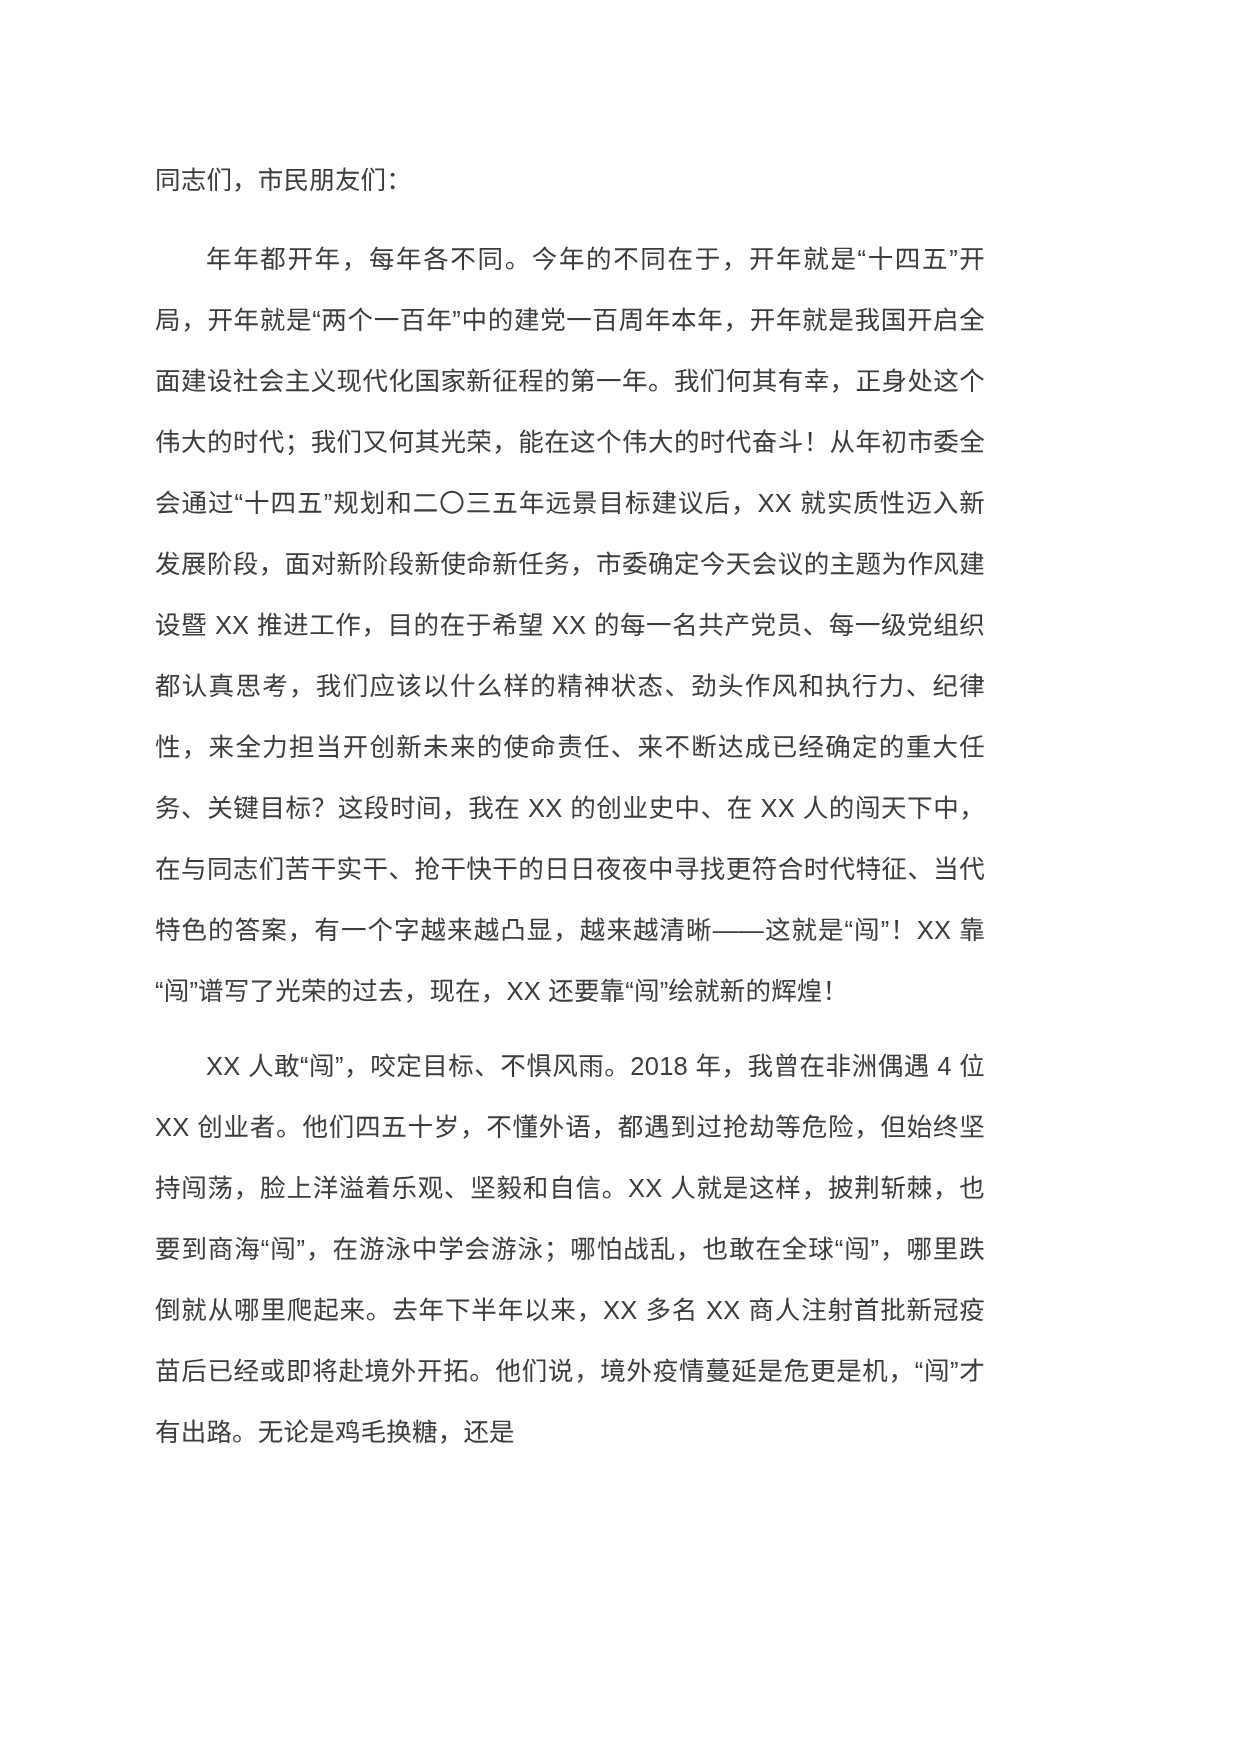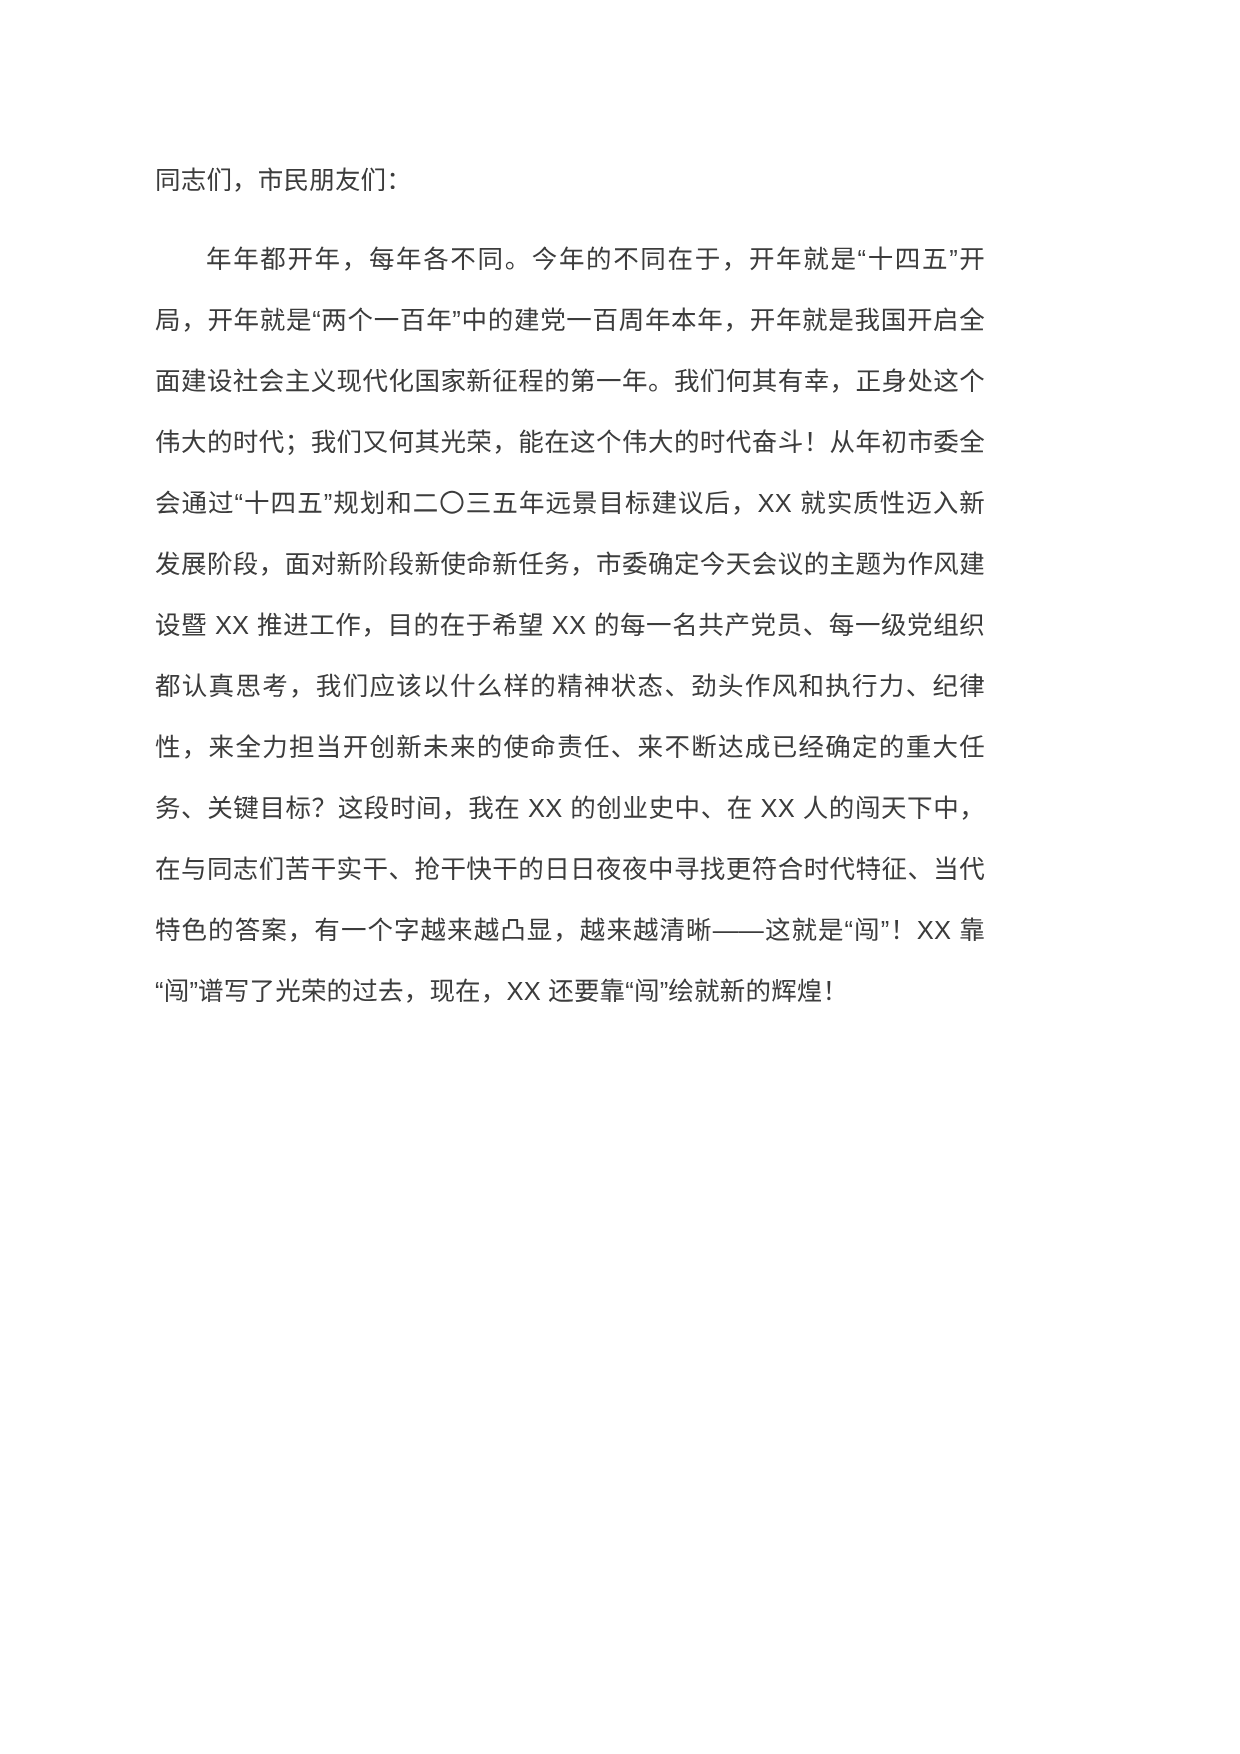--- a/index.html
+++ b/index.html
@@ -58,15 +58,16 @@
 <body>
 
 <div class="page">
   <div class="doc-body">
 
     <p class="para salutation">同志们，市民朋友们：</p>
 
 
     <p class="para indent spaced">年年都开年，每年各不同。今年的不同在于，开年就是“十四五”开局，开年就是“两个一百年”中的建党一百周年本年，开年就是我国开启全面建设社会主义现代化国家新征程的第一年。我们何其有幸，正身处这个伟大的时代；我们又何其光荣，能在这个伟大的时代奋斗！从年初市委全会通过“十四五”规划和二〇三五年远景目标建议后，XX 就实质性迈入新发展阶段，面对新阶段新使命新任务，市委确定今天会议的主题为作风建设暨 XX 推进工作，目的在于希望 XX 的每一名共产党员、每一级党组织都认真思考，我们应该以什么样的精神状态、劲头作风和执行力、纪律性，来全力担当开创新未来的使命责任、来不断达成已经确定的重大任务、关键目标？这段时间，我在 XX 的创业史中、在 XX 人的闯天下中，在与同志们苦干实干、抢干快干的日日夜夜中寻找更符合时代特征、当代特色的答案，有一个字越来越凸显，越来越清晰——这就是“闯”！XX 靠“闯”谱写了光荣的过去，现在，XX 还要靠“闯”绘就新的辉煌！</p>
 
+    <p class="para indent">XX 人敢“闯”，咬定目标、不惧风雨。2018 年，我曾在非洲偶遇 4 位 XX 创业者。他们四五十岁，不懂外语，都遇到过抢劫等危险，但始终坚持闯荡，脸上洋溢着乐观、坚毅和自信。XX 人就是这样，披荆斩棘，也要到商海“闯”，在游泳中学会游泳；哪怕战乱，也敢在全球“闯”，哪里跌倒就从哪里爬起来。去年下半年以来，XX 多名 XX 商人注射首批新冠疫苗后已经或即将赴境外开拓。他们说，境外疫情蔓延是危更是机，“闯”才有出路。无论是鸡毛换糖，还是</p>
 
   </div>
 </div>
 
 </body></html>

